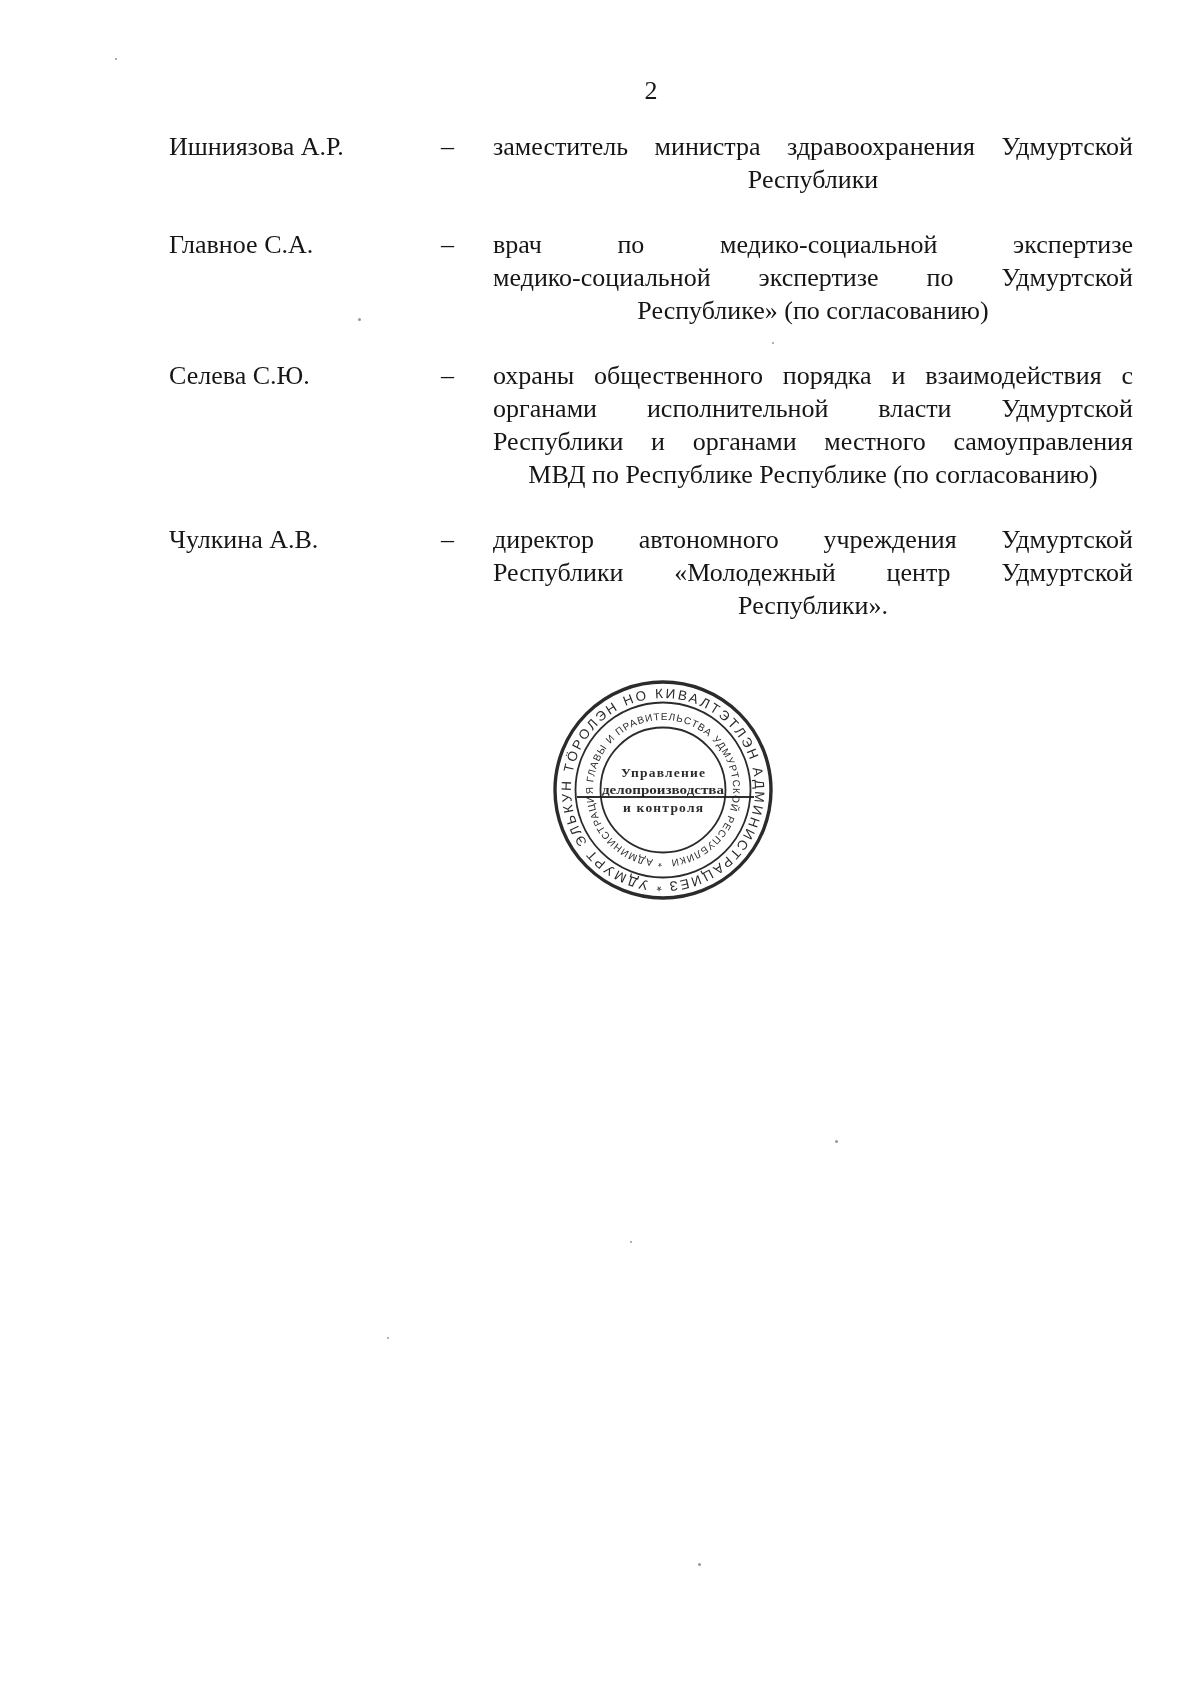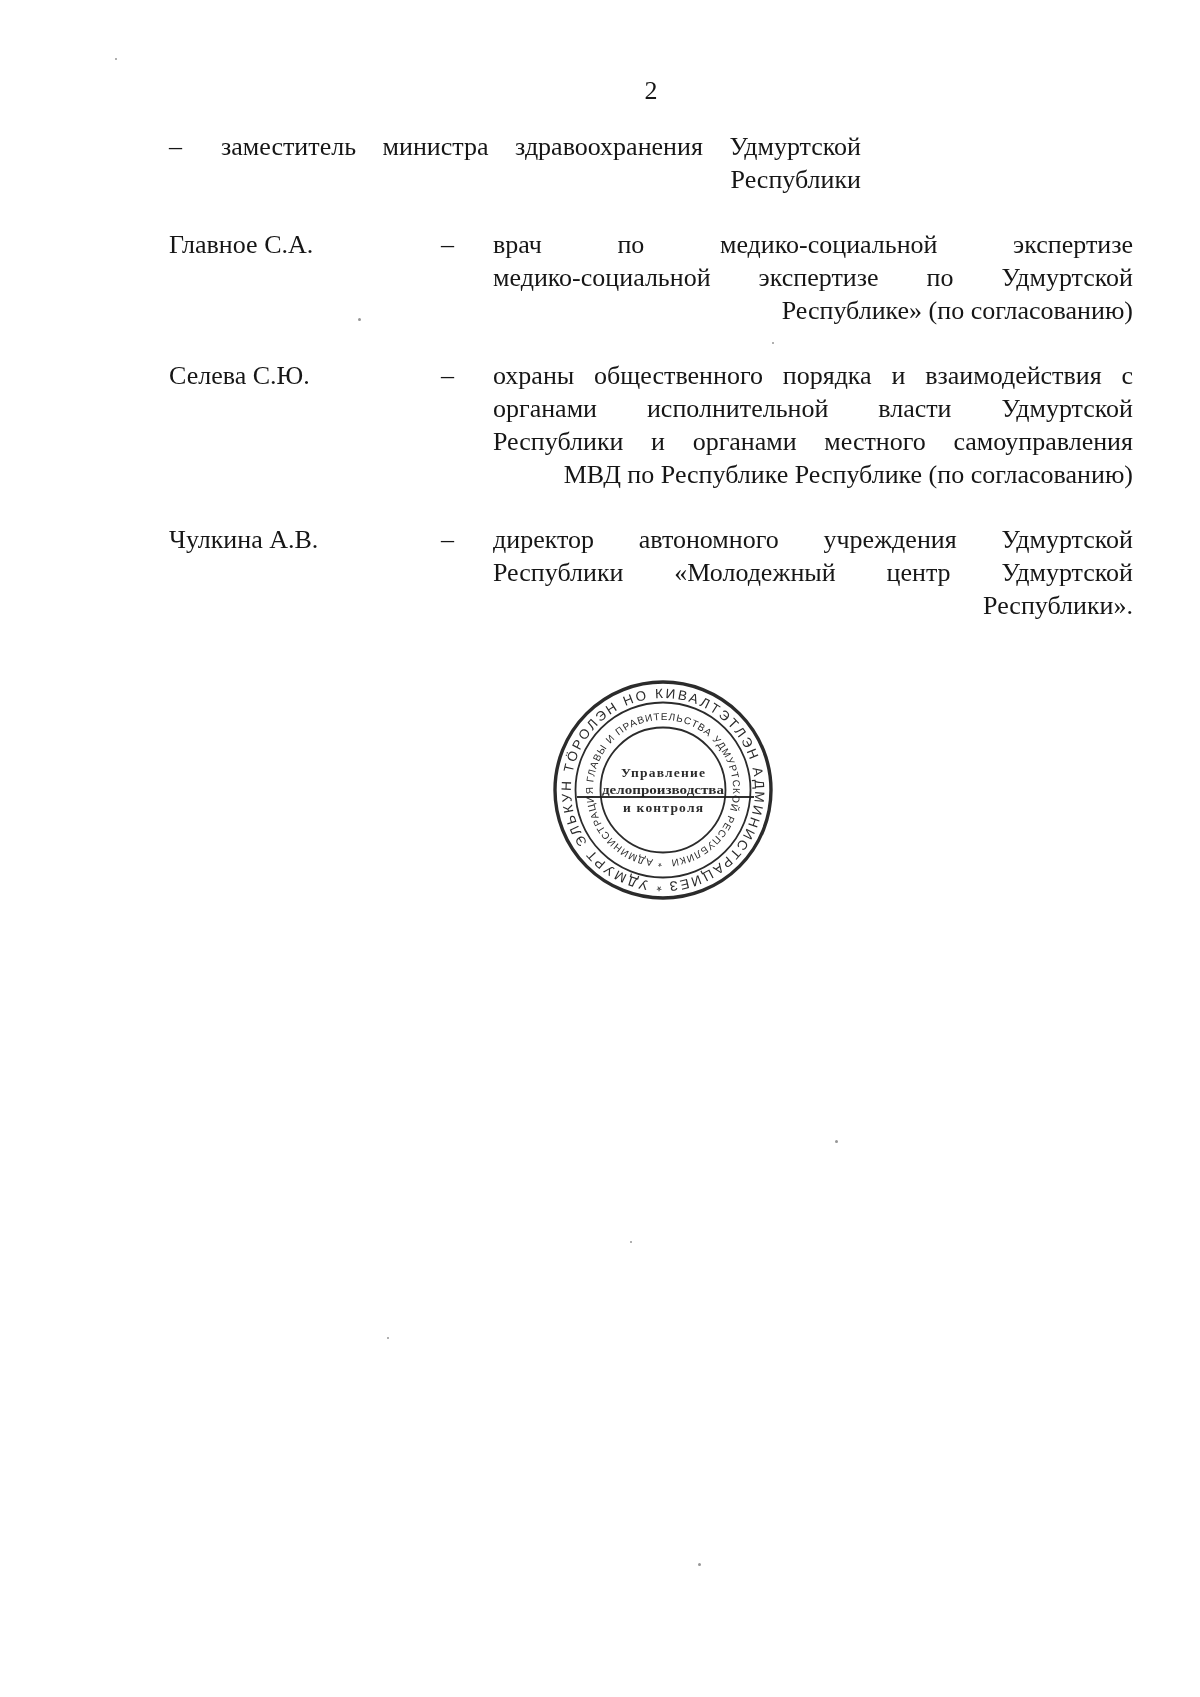--- a/index.html
+++ b/index.html
@@ -10,21 +10,21 @@
   .pagenum {
     position:absolute; top:74px; left:151px; width:1000px;
     text-align:center; font-size:26px; line-height:33px;
   }
   .entries { position:absolute; top:130px; left:169px; width:964px; }
   .entry { display:flex; margin-bottom:32px; font-size:26px; line-height:33px; }
   .ename { width:272px; flex:none; }
   .edash { width:52px; flex:none; }
   .edesc { width:640px; flex:none; }
   .jline { text-align:justify; text-align-last:justify; }
-  .lline { text-align:right; }
+  .lline { text-align:center; }
   .stamp-wrap { position:absolute; left:550px; top:677px; width:226px; height:226px; }
   .strike {
     position:absolute; left:577px; top:796px; width:177px; height:2px;
     background:#1e1e1e; opacity:.92;
   }
   .speck { position:absolute; width:3px; height:3px; background:#6a6a6a; border-radius:50%; opacity:.7; }
   .sp1 { left:115px;  top:58px;   width:2px; height:2px; }
   .sp2 { left:358px;  top:318px; }
   .sp3 { left:772px;  top:342px;  width:2px; height:2px; }
   .sp4 { left:835px;  top:1140px; }
@@ -37,20 +37,21 @@
 </head>
 <body>
 
 <div class="page">
 
   <div class="pagenum">2</div>
 
   <div class="entries">
 
     <div class="entry">
+      <div class="ename">Ишниязова А.Р.</div>
       <div class="edash">–</div>
       <div class="edesc">
         <div class="jline">заместитель министра здравоохранения Удмуртской</div>
         <div class="lline">Республики</div>
       </div>
     </div>
 
     <div class="entry">
       <div class="ename">Главное С.А.</div>
       <div class="edash">–</div>

